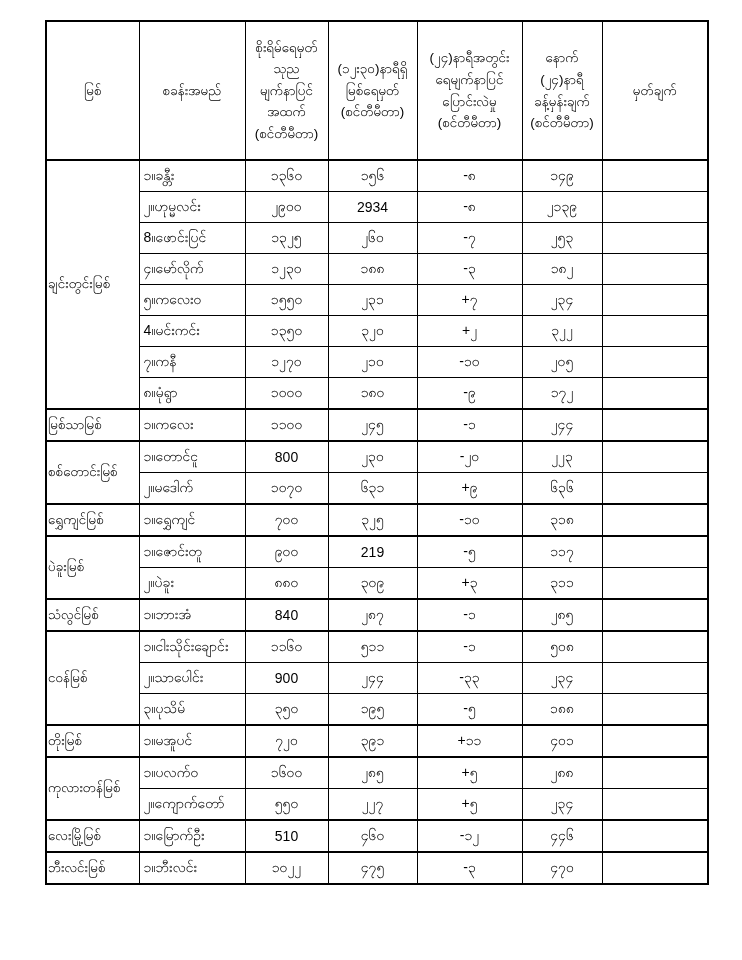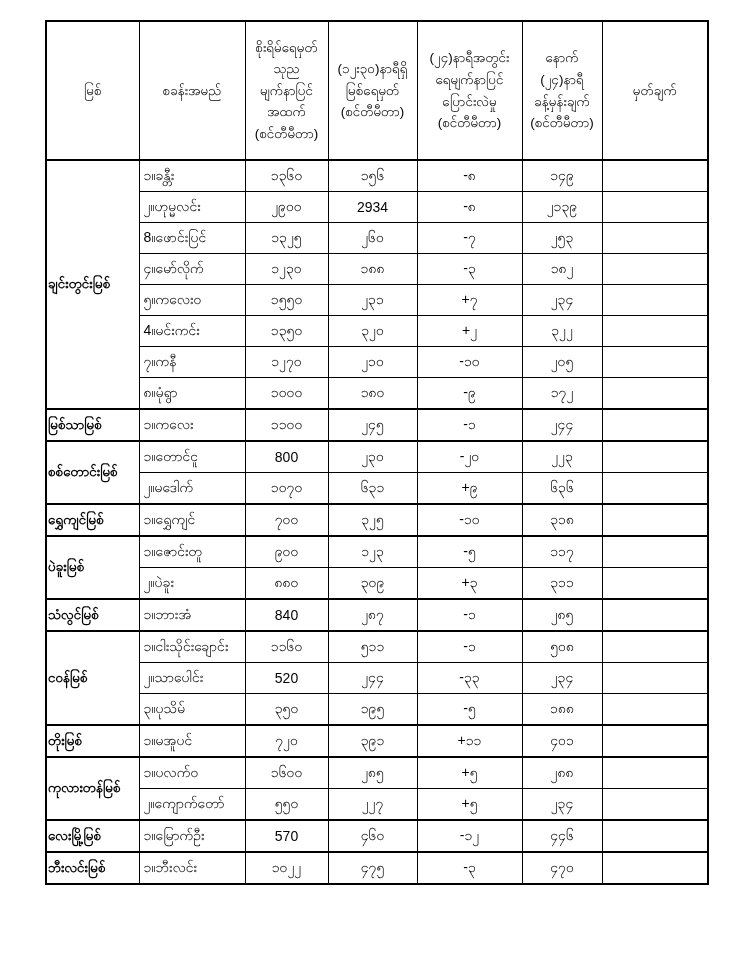--- a/index.html
+++ b/index.html
@@ -46,21 +46,21 @@
     padding: 2px 1px;
     border-bottom: 2px solid #000000;
   }
   tbody td {
     height: 30px;
     font-size: 14px;
     vertical-align: middle;
     padding: 0;
   }
   td.group-cell {
-    font-weight: bold;
+    font-weight: normal;
     text-align: left;
     padding: 0 1px;
     font-size: 13.5px;
     line-height: 1.2;
   }
   td.station-cell {
     text-align: left;
     padding-left: 4px;
   }
   td.num-cell {
@@ -205,21 +205,21 @@
           <td class="num-cell">၇၀၀</td>
           <td class="num-cell">၃၂၅</td>
           <td class="num-cell">-၁၀</td>
           <td class="num-cell">၃၁၈</td>
           <td class="num-cell"></td>
         </tr>
         <tr class="group-start">
           <td rowspan="2" class="group-cell">ပဲခူးမြစ်</td>
           <td class="station-cell">၁။ဇောင်းတူ</td>
           <td class="num-cell">၉၀၀</td>
-          <td class="num-cell">၁၂၃</td>
+          <td class="num-cell">219</td>
           <td class="num-cell">-၅</td>
           <td class="num-cell">၁၁၇</td>
           <td class="num-cell"></td>
         </tr>
         <tr>
           <td class="station-cell">၂။ပဲခူး</td>
           <td class="num-cell">၈၈၀</td>
           <td class="num-cell">၃၀၉</td>
           <td class="num-cell">+၃</td>
           <td class="num-cell">၃၁၁</td>
@@ -238,21 +238,21 @@
           <td rowspan="3" class="group-cell">ငဝန်မြစ်</td>
           <td class="station-cell">၁။ငါးသိုင်းချောင်း</td>
           <td class="num-cell">၁၁၆၀</td>
           <td class="num-cell">၅၁၁</td>
           <td class="num-cell">-၁</td>
           <td class="num-cell">၅၀၈</td>
           <td class="num-cell"></td>
         </tr>
         <tr>
           <td class="station-cell">၂။သာပေါင်း</td>
-          <td class="num-cell">520</td>
+          <td class="num-cell">900</td>
           <td class="num-cell">၂၄၄</td>
           <td class="num-cell">-၃၃</td>
           <td class="num-cell">၂၃၄</td>
           <td class="num-cell"></td>
         </tr>
         <tr>
           <td class="station-cell">၃။ပုသိမ်</td>
           <td class="num-cell">၃၅၀</td>
           <td class="num-cell">၁၉၅</td>
           <td class="num-cell">-၅</td>
@@ -281,21 +281,21 @@
           <td class="station-cell">၂။ကျောက်တော်</td>
           <td class="num-cell">၅၅၀</td>
           <td class="num-cell">၂၂၇</td>
           <td class="num-cell">+၅</td>
           <td class="num-cell">၂၃၄</td>
           <td class="num-cell"></td>
         </tr>
         <tr class="group-start">
           <td rowspan="1" class="group-cell">လေးမြို့မြစ်</td>
           <td class="station-cell">၁။မြောက်ဦး</td>
-          <td class="num-cell">570</td>
+          <td class="num-cell">510</td>
           <td class="num-cell">၄၆၀</td>
           <td class="num-cell">-၁၂</td>
           <td class="num-cell">၄၄၆</td>
           <td class="num-cell"></td>
         </tr>
         <tr class="group-start">
           <td rowspan="1" class="group-cell">ဘီးလင်းမြစ်</td>
           <td class="station-cell">၁။ဘီးလင်း</td>
           <td class="num-cell">၁၀၂၂</td>
           <td class="num-cell">၄၇၅</td>

